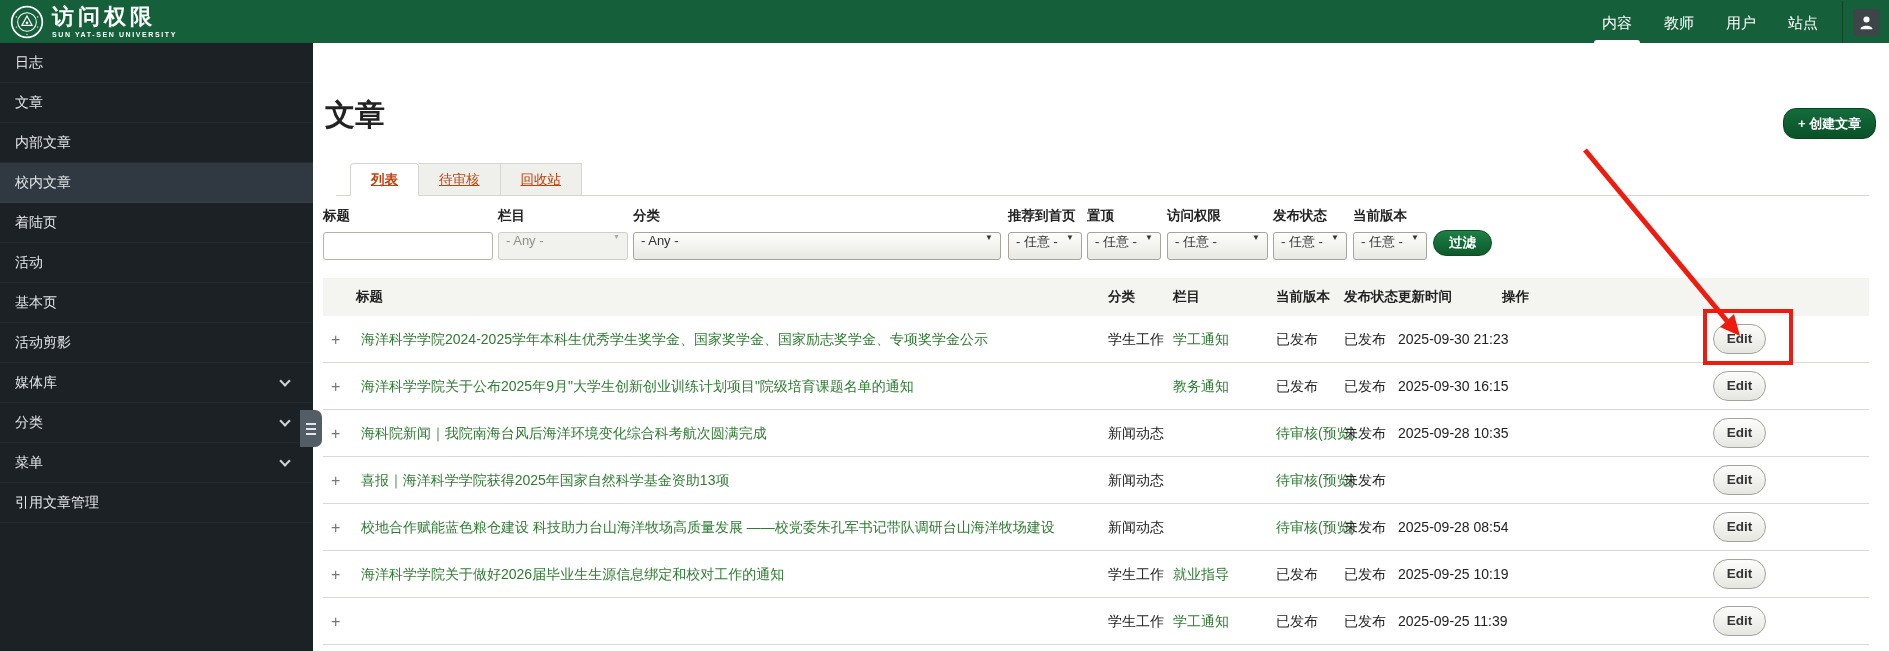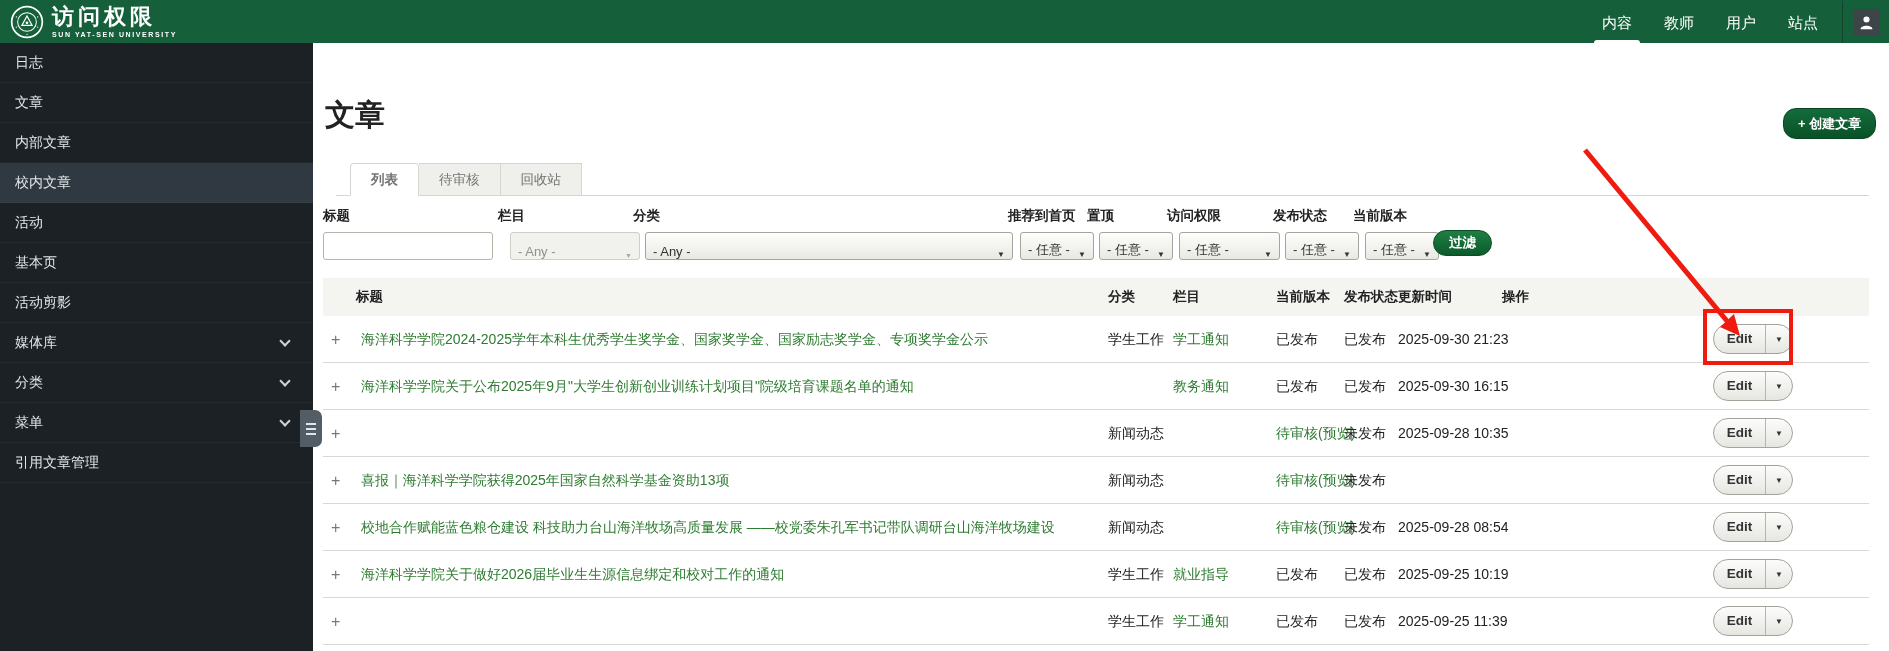--- a/index.html
+++ b/index.html
@@ -28,44 +28,44 @@
   .side-handle i{display:block;width:10px;height:2px;background:#dfe5ea;}
 
   
   .content{position:absolute;left:313px;top:43px;width:1576px;height:608px;background:#fff;}
   .page-title{position:absolute;left:12px;top:52px;font-size:30px;font-weight:bold;color:#222;}
   .create-btn{position:absolute;left:1470px;top:65px;height:31px;padding:0 14px;border-radius:13px;background:linear-gradient(#136c3b,#0a5128);border:1px solid #07441f;color:#fff;font-size:13px;font-weight:bold;line-height:23px;cursor:pointer;}
 
   
   .tabs-line{position:absolute;left:23px;right:20px;top:152px;height:1px;background:#d6d6d0;}
   .tabs{position:absolute;left:37px;top:120px;display:flex;z-index:2;}
-  .tab{height:33px;line-height:32px;padding:0 20px;font-size:13.5px;color:#737373;background:#efefeb;border:1px solid #d6d6d0;border-left-width:0;cursor:pointer;}
+  .tab{height:33px;line-height:32px;padding:0 20px;font-size:13.5px;color:#c2410c;background:#efefeb;border:1px solid #d6d6d0;border-left-width:0;cursor:pointer;text-decoration:underline;}
   .tab:first-child{border-left-width:1px;border-radius:4px 4px 0 0;}
   .tab.active{background:#fff;border-bottom-color:#fff;font-weight:bold;border-radius:4px 4px 0 0;}
 
   
   .fgroup{position:absolute;top:164px;}
   .flabel{font-size:13.5px;font-weight:bold;color:#222;margin-bottom:7px;}
   .ftext{width:170px;height:28px;border:1px solid #b4b4ac;border-radius:3px;background:#fff;padding:0 6px;font-size:13px;}
-  .fselect{height:28px;border:1px solid #a5a59d;border-radius:3px;background:linear-gradient(#fdfdfc,#e9e9e3);display:flex;align-items:flex-end;justify-content:space-between;padding:0 7px;font-size:13px;color:#333;cursor:pointer;margin-left:12px;}
+  .fselect{height:28px;border:1px solid #a5a59d;border-radius:3px;background:linear-gradient(#fdfdfc,#e9e9e3);display:flex;align-items:flex-start;justify-content:space-between;padding:0 7px;font-size:13px;color:#333;cursor:pointer;}
   .fselect .arrow{font-size:8px;color:#333;margin-left:6px;}
   .fselect.muted{background:#f1f1ed;border-color:#cfcfc7;color:#91918a;}
   .fselect.muted .arrow{color:#aaa;font-size:7px;}
   .filter-btn{position:absolute;left:1120px;top:187px;height:26px;padding:0 15px;border-radius:13px;background:linear-gradient(#1e7f44,#0c5a2c);border:1px solid #0a4d25;color:#fff;font-weight:bold;font-size:13.5px;line-height:24px;cursor:pointer;}
 
   
   .table{position:absolute;left:10px;top:235px;width:1546px;}
   .thead{position:relative;height:38px;background:#f4f4f0;}
   .th{position:absolute;top:0;height:38px;line-height:38px;font-size:13.5px;font-weight:bold;color:#222;}
   .trow{position:relative;height:47px;border-bottom:1px solid #d9d9d4;}
   .td{position:absolute;top:0;height:47px;line-height:47px;font-size:14px;color:#222;white-space:nowrap;}
   .expand{color:#777;font-size:16px;cursor:pointer;}
   a.glink{color:#2e7c31;text-decoration:none;cursor:pointer;}
   .green{color:#2e7c31;}
-  .edit-group{position:absolute;left:1390px;top:8px;height:30px;display:flex;border:1px solid #a3a39b;border-radius:15px;background:linear-gradient(#fcfcfb,#e6e6e1);overflow:hidden;}
+  .edit-group{position:absolute;left:1390px;top:8px;height:30px;display:flex;border:1px solid #a3a39b;border-radius:15px;background:linear-gradient(#fcfcfb,#e6e6e1);overflow:hidden;flex-direction:column;}
   .edit-main{width:51px;text-align:center;font-size:13.5px;font-weight:bold;color:#333;line-height:28px;cursor:pointer;}
   .edit-toggle{width:27px;border-left:1px solid #b5b5ae;display:flex;align-items:center;justify-content:center;font-size:8px;color:#333;cursor:pointer;}
 
   .overlay{position:absolute;left:0;top:0;width:1889px;height:651px;pointer-events:none;z-index:50;}
 </style>
 </head>
 <body>
 
 <div class="canvas">
 
@@ -112,20 +112,23 @@
         <div class="side-item">
           <span>文章</span>
         </div>
         <div class="side-item">
           <span>内部文章</span>
         </div>
         <div class="side-item active">
           <span>校内文章</span>
         </div>
         <div class="side-item">
+          <span>着陆页</span>
+        </div>
+        <div class="side-item">
           <span>活动</span>
         </div>
         <div class="side-item">
           <span>基本页</span>
         </div>
         <div class="side-item">
           <span>活动剪影</span>
         </div>
         <div class="side-item">
           <span>媒体库</span>
@@ -252,20 +255,21 @@
             <div class="td" style="left: 1075px;">2025-09-30 16:15</div>
             <div class="edit-group">
               <div class="edit-main">Edit</div>
               <div class="edit-toggle">
                 <span>▼</span>
               </div>
             </div>
           </div>
           <div class="trow">
             <div class="td expand" style="left: 8px;">+</div>
+            <div class="td" style="left: 38px;"><a class="glink">海科院新闻｜我院南海台风后海洋环境变化综合科考航次圆满完成</a></div>
             <div class="td" style="left: 785px;">新闻动态</div>
             <div class="td" style="left: 850px;"></div>
             <div class="td green" style="left: 953px;">待审核(预览)</div>
             <div class="td" style="left: 1021px;">未发布</div>
             <div class="td" style="left: 1075px;">2025-09-28 10:35</div>
             <div class="edit-group">
               <div class="edit-main">Edit</div>
               <div class="edit-toggle">
                 <span>▼</span>
               </div>

